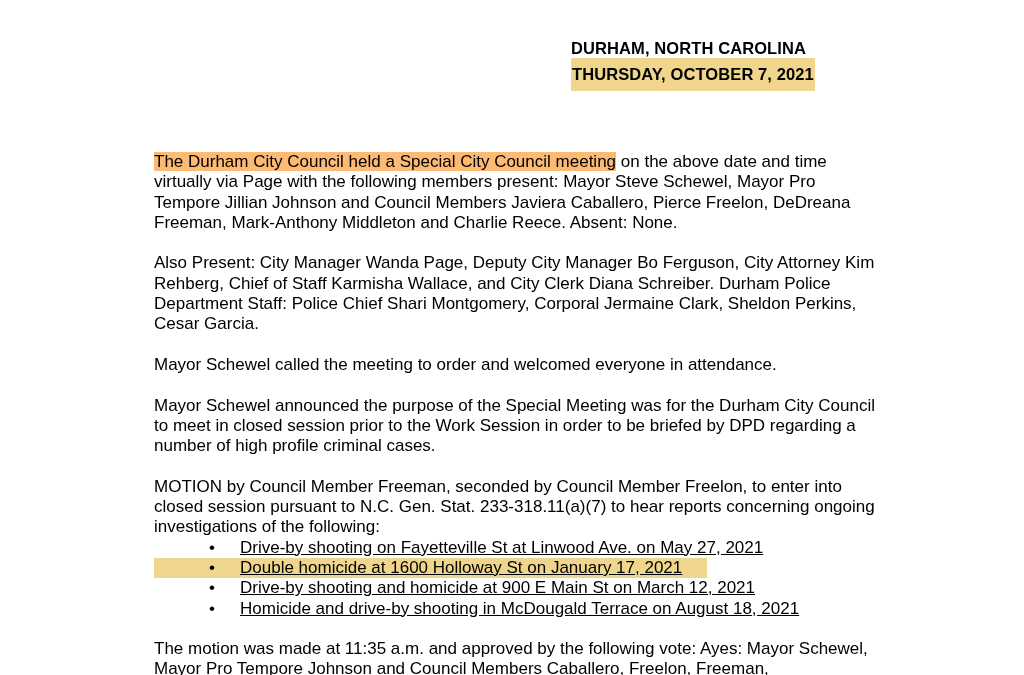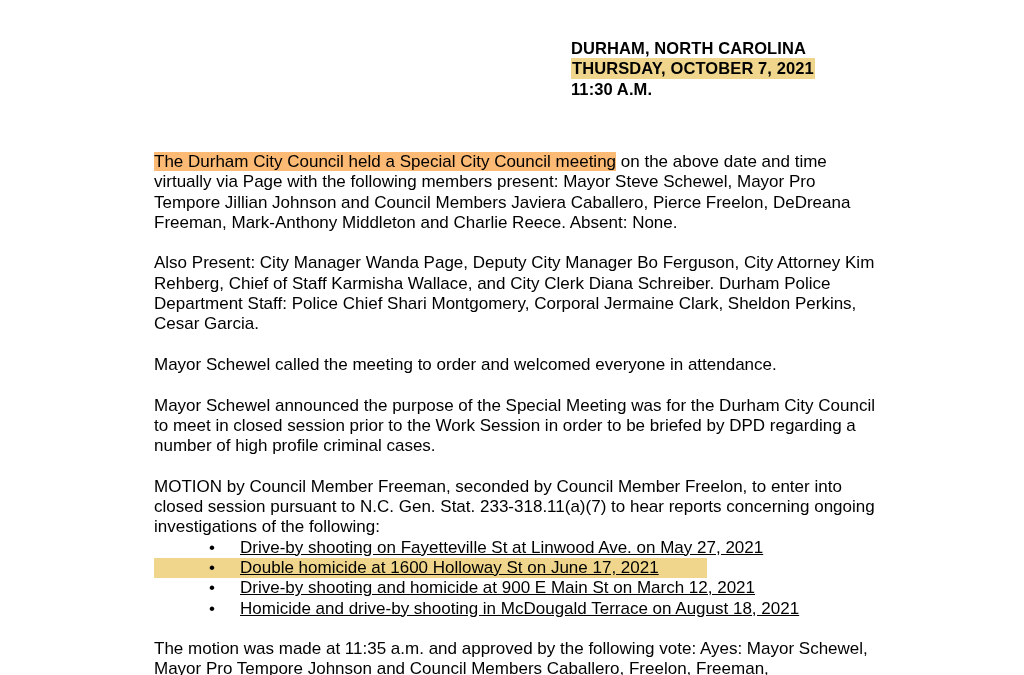--- a/index.html
+++ b/index.html
@@ -67,21 +67,21 @@
     left: 571px;
     top: 55px;
     width: 239px;
     height: 4px;
     background-color: #efd68c;
     z-index: -1;
   }
   .hl-line {
     background-color: #efd68c;
     display: inline-block;
-    padding: 0 1px;
+    padding: 6px 1px;
   }
 
   b, .bold { font-weight: normal; }
 
   
   ul.bullets {
     list-style: none;
     margin: 0;
     padding: 0;
   }
@@ -109,21 +109,20 @@
 </head>
 <body>
 
 <div class="page">
 
   <div class="hl-sliver"></div>
 
   <div class="doc-header">
     <span class="hline">DURHAM, NORTH CAROLINA</span>
     <span class="hline"><span class="hl-line">THURSDAY, OCTOBER 7, 2021</span></span>
-    <span class="hline">11:30 A.M.</span>
   </div>
 
   <div class="body-col">
 
     <p class="para"><span class="hl">The Durham City Council held a Special City Council meeting</span><span> on the above date and time virtually via Page with the following members present:  Mayor Steve Schewel, Mayor Pro Tempore Jillian Johnson and Council Members Javiera Caballero, Pierce Freelon, DeDreana Freeman, Mark-Anthony Middleton and Charlie Reece. Absent: None.</span></p>
 
     <p class="para">Also Present: City Manager Wanda Page, Deputy City Manager Bo Ferguson, City Attorney Kim Rehberg, Chief of Staff Karmisha Wallace, and City Clerk Diana Schreiber. Durham Police Department Staff:  Police Chief Shari Montgomery, Corporal Jermaine Clark, Sheldon Perkins, Cesar Garcia.</p>
 
     <p class="para">Mayor Schewel called the meeting to order and welcomed everyone in attendance.</p>
 
@@ -131,21 +130,21 @@
 
     <p class="para tight"><b>MOTION</b><span> by Council Member Freeman, seconded by Council Member Freelon, to enter into closed session pursuant to N.C. Gen. Stat. 233-318.11(a)(7) to hear reports concerning ongoing investigations of the following:</span></p>
 
     <ul class="bullets">
       <li>
         <span class="bullet-dot">•</span>
         <span class="bullet-text">Drive-by shooting on Fayetteville St at Linwood Ave. on May 27, 2021</span>
       </li>
       <li class="highlighted">
         <span class="bullet-dot">•</span>
-        <span class="bullet-text">Double homicide at 1600 Holloway St on June 17, 2021</span>
+        <span class="bullet-text">Double homicide at 1600 Holloway St on January 17, 2021</span>
       </li>
       <li>
         <span class="bullet-dot">•</span>
         <span class="bullet-text">Drive-by shooting and homicide at 900 E Main St on March 12, 2021</span>
       </li>
       <li>
         <span class="bullet-dot">•</span>
         <span class="bullet-text">Homicide and drive-by shooting in McDougald Terrace on August 18, 2021</span>
       </li>
     </ul>

